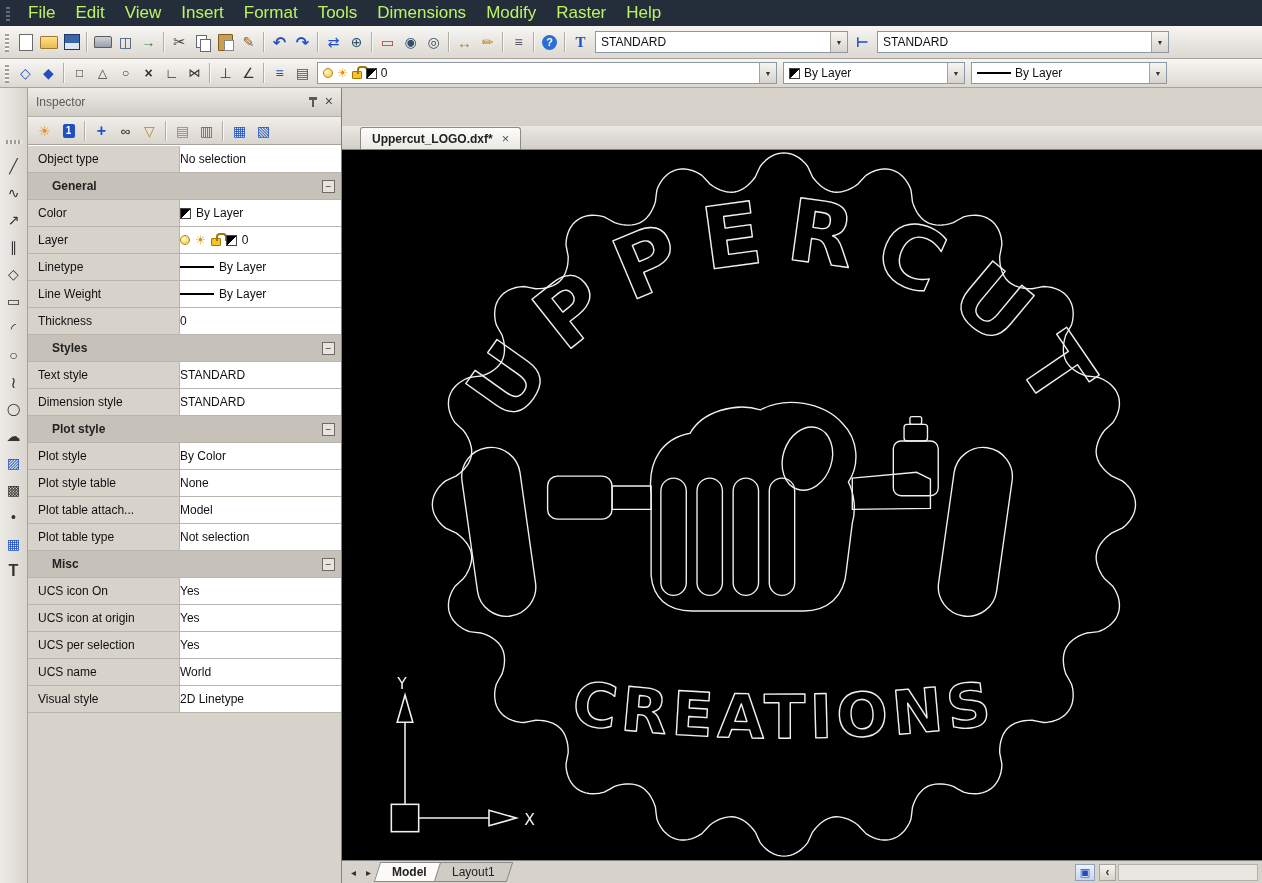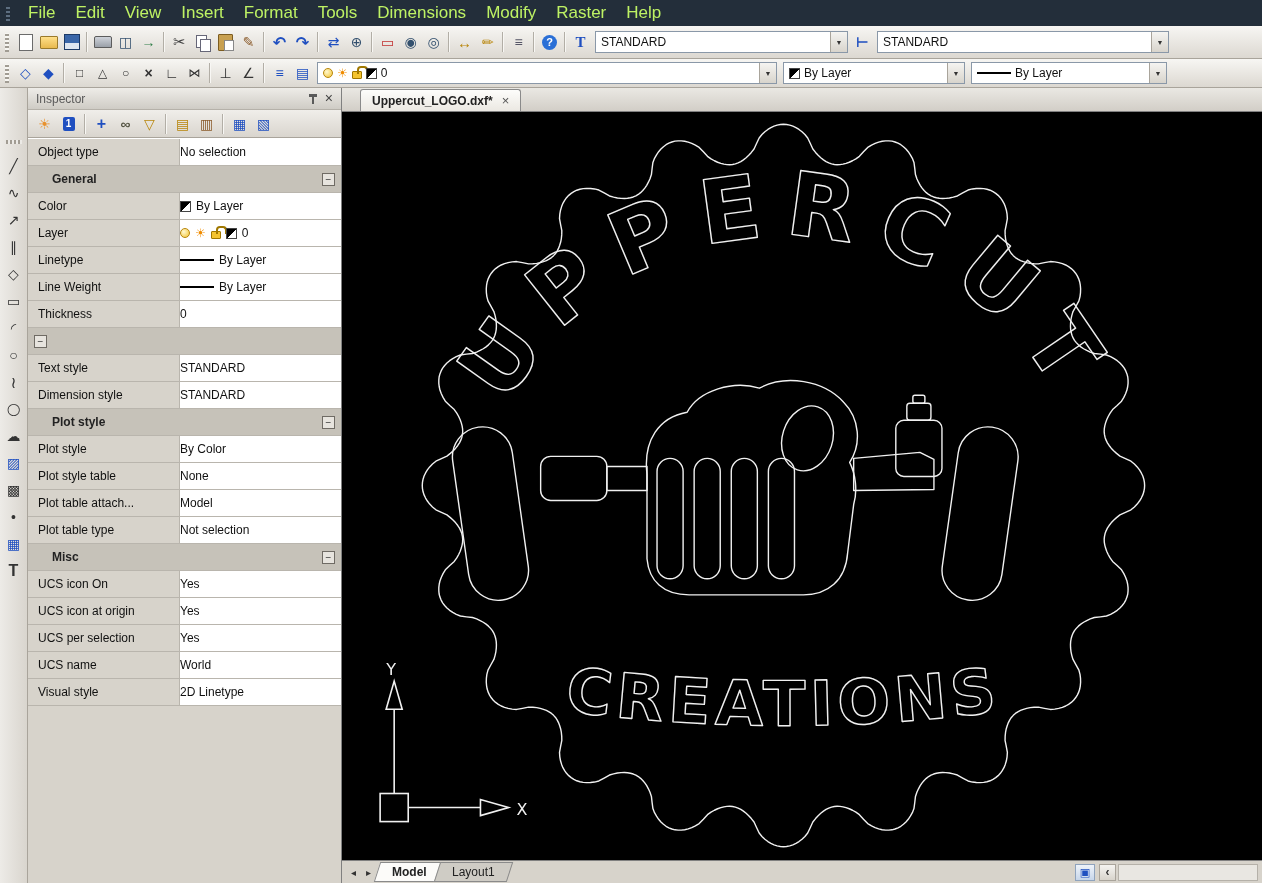--- a/index.html
+++ b/index.html
@@ -113,41 +113,41 @@
 
   
   .content { display:flex; height:795px; }
   .leftbar { width:28px; background:linear-gradient(90deg,#edebe7,#d9d5ce); border-right:1px solid #a9a49b;
     display:flex; flex-direction:column; align-items:center; padding-top:52px; gap:5px; flex:none; }
   .hgrip { width:16px; height:4px; margin-bottom:6px;
     background:repeating-linear-gradient(90deg,#a19c93 0 2px,#eceae6 2px 4px); }
 
   
   .inspector { width:314px; flex:none; background:#d7d3cb; border-right:1px solid #808080; display:flex; flex-direction:column; }
-  .insp-title { height:22px; display:flex; align-items:center; padding:0 8px; gap:6px;
+  .insp-title { height:29px; display:flex; align-items:center; padding:0 8px; gap:6px;
     background:linear-gradient(#eeece8,#cfccc5); border-bottom:1px solid #b5b1a9; color:#5a5a5a; font-size:12px; }
   .insp-title .spacer { flex:1; }
   .pin { width:12px; height:12px; position:relative; }
   .pin::before { content:""; position:absolute; left:5px; top:2px; width:2px; height:9px; background:#5a5a5a; }
   .pin::after { content:""; position:absolute; left:2px; top:1px; width:8px; height:3px; background:#5a5a5a; }
   .xbtn::before { content:"×"; color:#444; font-size:14px; line-height:12px; }
   .insp-toolbar { height:28px; display:flex; align-items:center; gap:1px; padding:0 5px;
     background:linear-gradient(#f0eeea,#d9d5ce); border-bottom:1px solid #a9a49b; }
   .pgrid { flex:1; overflow:hidden; border-top:1px solid #fff; }
   .prow { display:flex; height:27px; border-bottom:1px solid #b9b5ad; font-size:12px; }
   .pl { width:152px; flex:none; background:#d7d3cb; border-right:1px solid #b9b5ad; display:flex;
     align-items:center; padding-left:10px; color:#111; }
   .pv { flex:1; background:#fff; display:flex; align-items:center; padding-left:0; gap:5px; color:#111; }
   .prow.section { background:#c6c2b9; }
   .sl { flex:1; font-weight:bold; padding-left:24px; display:flex; align-items:center; color:#222; }
   .collapse { width:13px; height:13px; border:1px solid #6f6b64; background:#e7e4de; font-size:10px;
     line-height:11px; text-align:center; margin:auto 6px; color:#333; }
 
   
-  .main { flex:1; display:flex; flex-direction:column; min-width:0; background:#d7d3cb; }
+  .main { flex:1; display:flex; flex-direction:column; min-width:0; background:#d7d3cb;margin-top:38px; }
   .doctabs { height:24px; background:linear-gradient(#eae8e3,#d2cec7); border-bottom:1px solid #808080;
     display:flex; align-items:flex-end; padding-left:18px; flex:none; }
   .doctab { display:flex; align-items:center; gap:9px; background:linear-gradient(#fdfdfb,#ebe8e2);
     border:1px solid #8a8a8a; border-bottom:none; border-radius:3px 3px 0 0; padding:3px 11px;
     font-size:12px; font-weight:bold; color:#222; }
   .tabclose { font-weight:normal; }
   .tabclose::before { content:"×"; color:#555; font-size:13px; }
   .canvas { flex:1; background:#000; position:relative; min-height:0; }
   .canvas svg { position:absolute; inset:0; width:100%; height:100%; }
 
@@ -368,20 +368,21 @@
             <span>By Layer</span>
           </span>
         </div>
         <div class="prow">
           <span class="pl">Thickness</span>
           <span class="pv">
             <span>0</span>
           </span>
         </div>
         <div class="prow section">
+          <span class="sl">Styles</span>
           <span class="collapse">−</span>
         </div>
         <div class="prow">
           <span class="pl">Text style</span>
           <span class="pv">
             <span>STANDARD</span>
           </span>
         </div>
         <div class="prow">
           <span class="pl">Dimension style</span>

